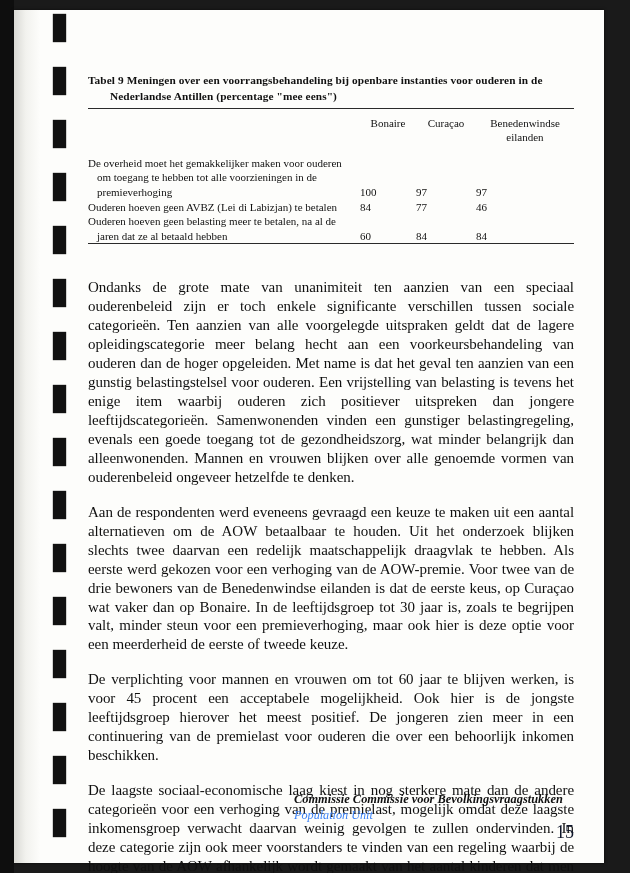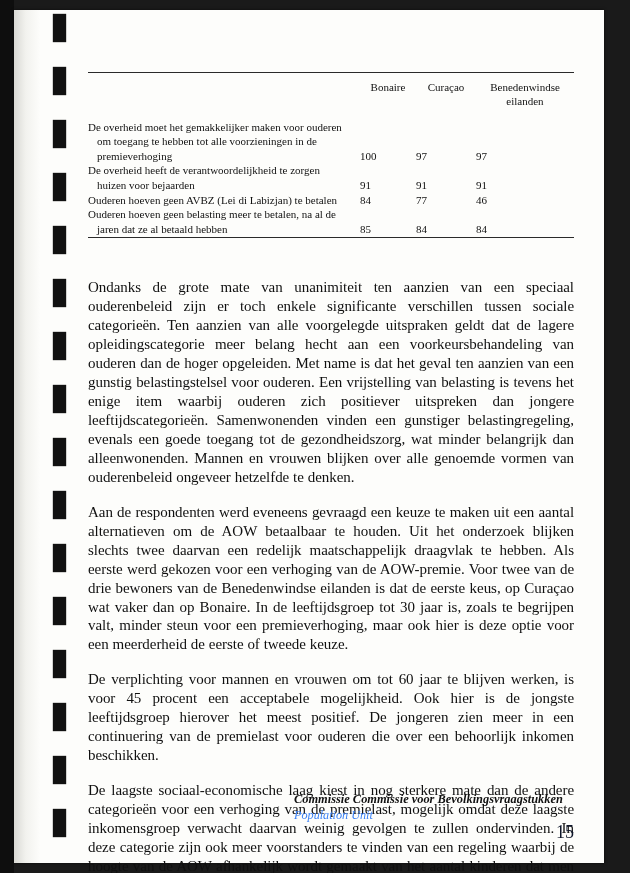--- a/index.html
+++ b/index.html
@@ -200,20 +200,24 @@
     <div class="punch-hole" style="top:587px"></div>
     <div class="punch-hole" style="top:640px"></div>
     <div class="punch-hole" style="top:693px"></div>
     <div class="punch-hole" style="top:746px"></div>
     <div class="punch-hole" style="top:799px"></div>
 
     <div id="content">
 
       <div id="table-block">
 
+        <div class="tbl-caption">
+          <span>Tabel 9 Meningen over een voorrangsbehandeling bij openbare instanties voor ouderen in de</span>
+          <span class="cap-indent">Nederlandse Antillen (percentage "mee eens")</span>
+        </div>
 
         <div class="rule"></div>
 
         <table class="data">
           <thead>
             <tr>
               <th class="lbl-head"></th>
               <th class="c1">Bonaire</th>
               <th class="c2">Curaçao</th>
               <th class="c3">
@@ -234,45 +238,36 @@
               <td class="lbl">
                 <span class="ln">De overheid moet het gemakkelijker maken voor ouderen</span>
                 <span class="ln ind">om toegang te hebben tot alle voorzieningen in de</span>
                 <span class="ln ind">premieverhoging</span>
               </td>
               <td class="val">100</td>
               <td class="val">97</td>
               <td class="val">97</td>
             </tr>
 
-            <tr>
-              <td class="lbl">
-                <span class="ln">De overheid heeft de verantwoordelijkheid te zorgen</span>
-                <span class="ln ind">huizen voor bejaarden</span>
-              </td>
-              <td class="val">91</td>
-              <td class="val">91</td>
-              <td class="val">91</td>
-            </tr>
 
             <tr>
               <td class="lbl">
                 <span class="ln">Ouderen hoeven geen AVBZ (Lei di Labizjan) te betalen</span>
               </td>
               <td class="val">84</td>
               <td class="val">77</td>
               <td class="val">46</td>
             </tr>
 
             <tr>
               <td class="lbl">
                 <span class="ln">Ouderen hoeven geen belasting meer te betalen, na al de</span>
                 <span class="ln ind">jaren dat ze al betaald hebben</span>
               </td>
-              <td class="val">85</td>
+              <td class="val">60</td>
               <td class="val">84</td>
               <td class="val">84</td>
             </tr>
           </tbody>
         </table>
 
         <div class="rule thin"></div>
       </div>
 
       <div id="body-text">

